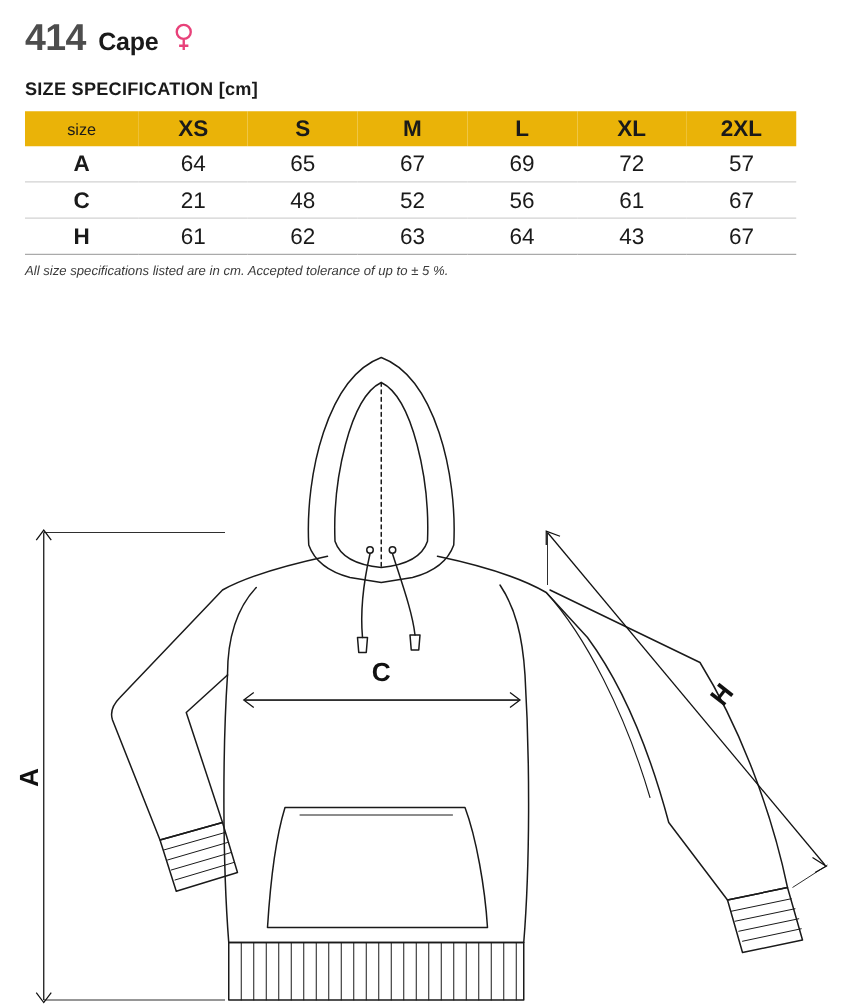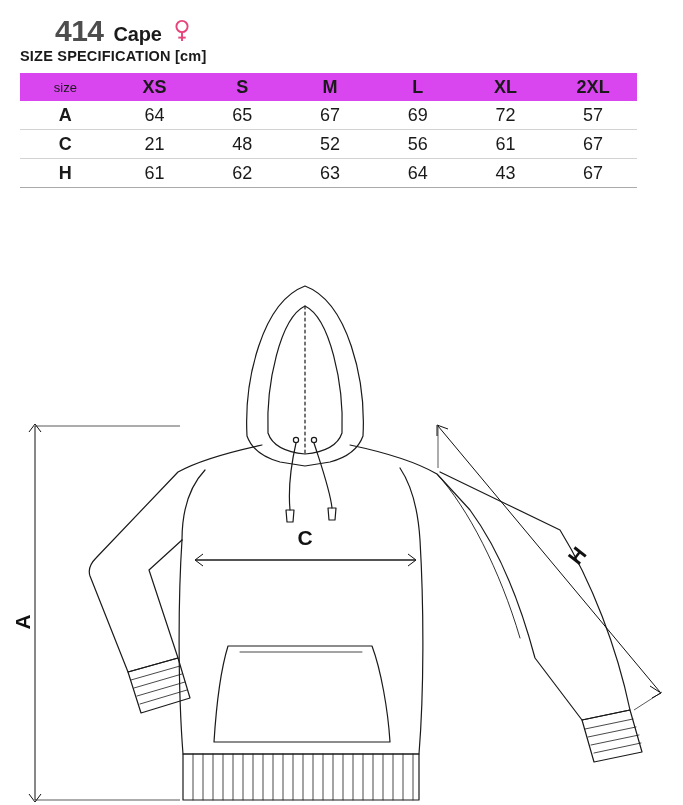--- a/index.html
+++ b/index.html
@@ -28,41 +28,40 @@
     align-items: baseline;
     gap: 10px;
     padding-top: 14px;
     padding-left: 4px;
   }
   .title-code {
     font-size: 30px;
     font-weight: bold;
     color: #4d4d4d;
     letter-spacing: -0.5px;
-    margin-left: 35px;
   }
   .title-name {
     font-size: 20px;
     font-weight: bold;
     color: #1a1a1a;
     letter-spacing: -0.2px;
   }
   .gender-icon {
     display: inline-block;
     width: 16px;
     height: 24px;
     position: relative;
     margin-left: 2px;
     top: 2px;
   }
   .gender-icon svg { display: block; }
 
   .spec-title {
     padding-left: 4px;
-    margin-top: 0;
+    margin-top: 16px;
     font-size: 14.5px;
     font-weight: bold;
     letter-spacing: 0.2px;
   }
   .spec-title .unit { font-weight: bold; }
 
   
   table.size-table {
     margin-top: 9px;
     border-collapse: collapse;
@@ -70,21 +69,21 @@
     margin-left: 4px;
     table-layout: fixed;
   }
   table.size-table th, table.size-table td {
     height: 28px;
     font-size: 18px;
     text-align: center;
     padding: 0;
   }
   table.size-table thead th {
-    background: #d946ef;
+    background: #eab308;
     font-weight: bold;
     color: #1a1a1a;
   }
   table.size-table thead th.size-label {
     font-weight: normal;
     font-size: 13px;
   }
   table.size-table tbody td {
     border-bottom: 1px solid #d2d2d2;
   }
@@ -179,20 +178,21 @@
         <td>61</td>
         <td>62</td>
         <td>63</td>
         <td>64</td>
         <td>43</td>
         <td>67</td>
       </tr>
     </tbody>
   </table>
 
+  <div class="note">All size specifications listed are in cm. Accepted tolerance of up to ± 5 %.</div>
 
   <div class="drawing-wrap">
     <svg width="683" height="565" viewBox="0 0 683 565">
       <g fill="none" stroke="#1a1a1a" stroke-width="1.2" stroke-linejoin="round" stroke-linecap="round">
 
         <path d="M247 196
                  C 244 140, 262 62, 305 46
                  C 348 62, 366 140, 363 196
                  C 358 210, 345 218, 330 222
                  L 305 226

